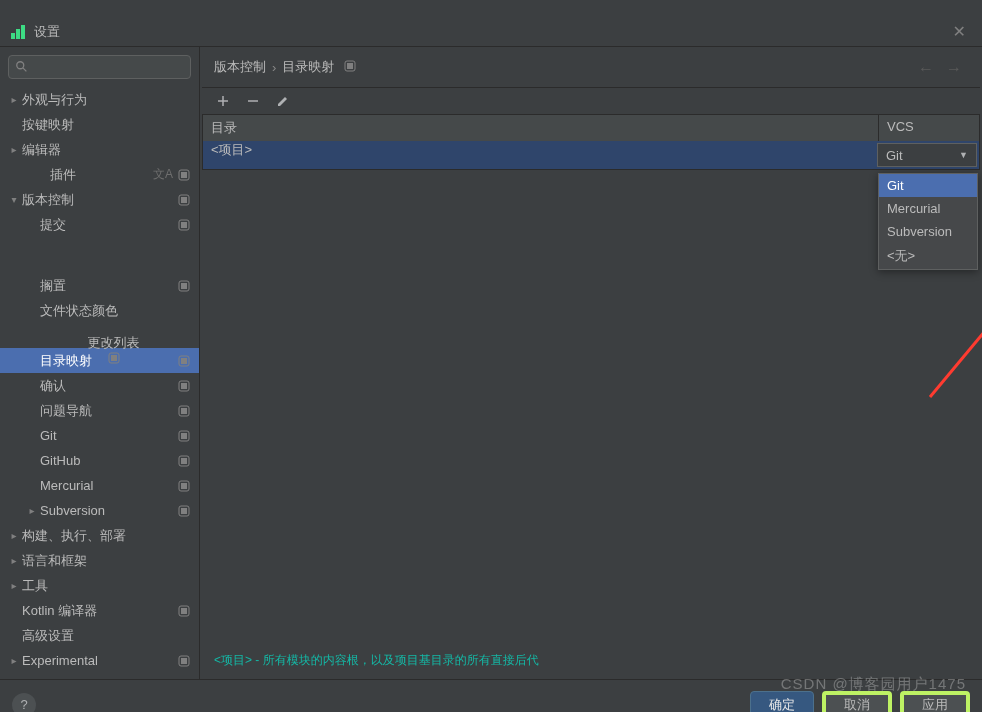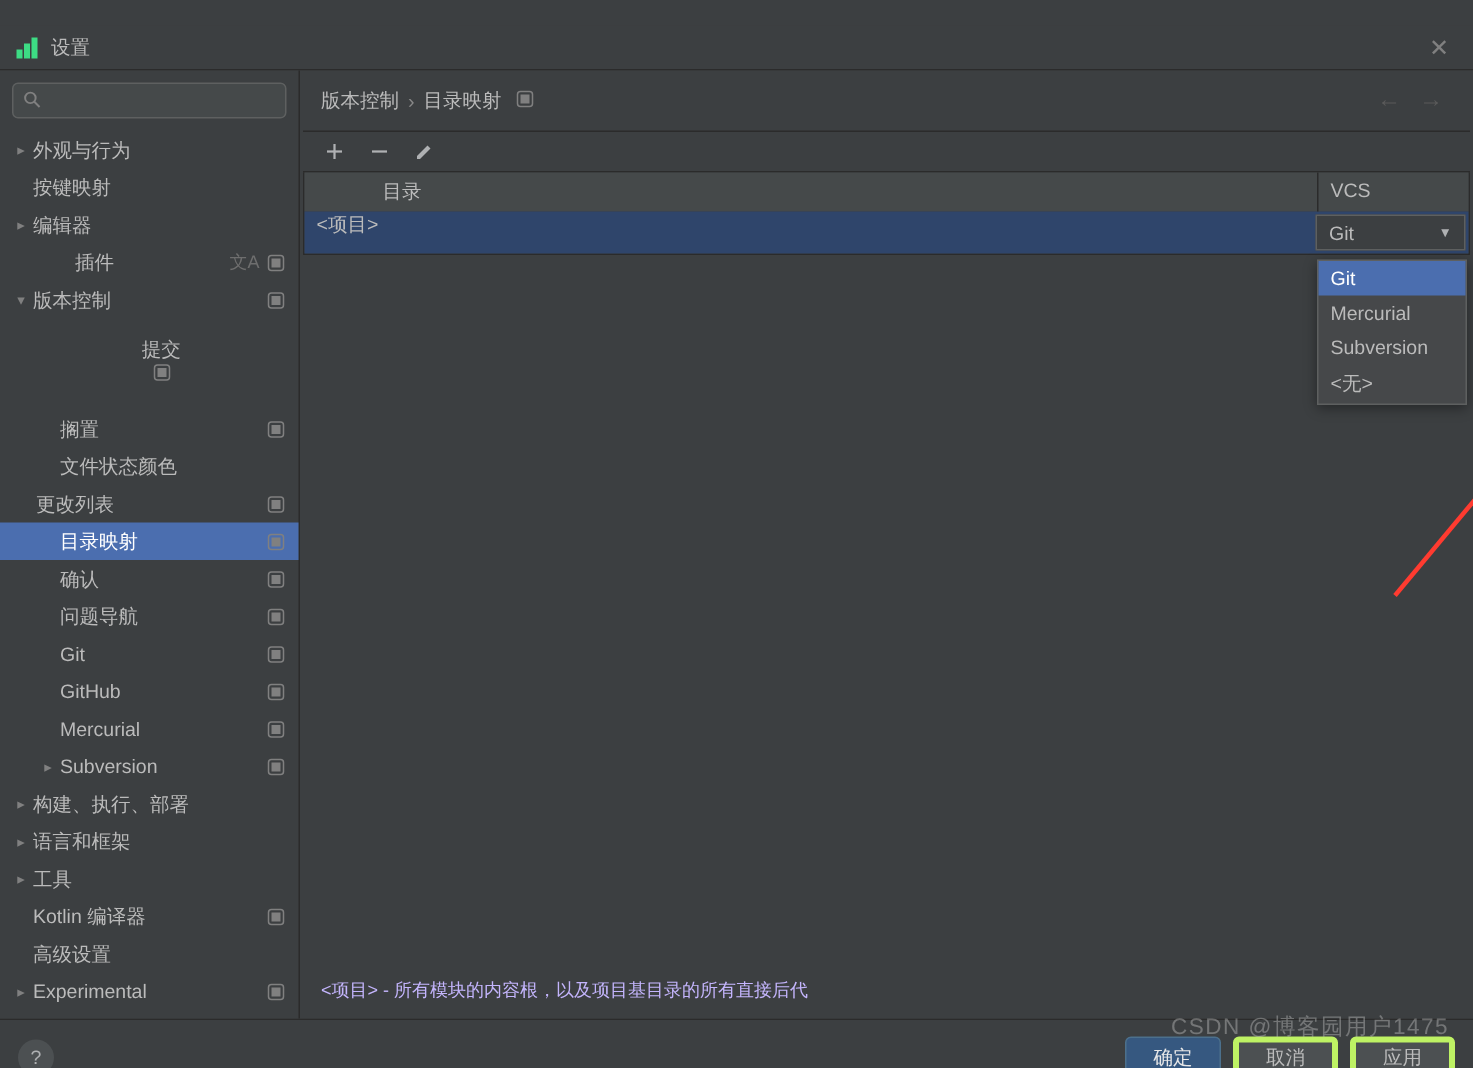--- a/index.html
+++ b/index.html
@@ -94,21 +94,21 @@
   margin: 0 2px;
   border: 1px solid #2b2b2b;
   border-top: none;
 }
 .table-head {
   display: flex;
   background: #45494a;
   height: 26px;
   color: #bbbbbb;
 }
-.th-dir { flex: 1; padding: 4px 8px; border-right: 1px solid #2b2b2b; margin-left: 44px; }
+.th-dir { flex: 1; padding: 4px 8px; border-right: 1px solid #2b2b2b; }
 .th-vcs { width: 100px; padding: 4px 8px; }
 .table-row {
   display: flex;
   height: 28px;
   background: #2f456b;
   color: #bbbbbb;
   align-items: flex-start;
 }
 .td-dir { flex: 1; padding: 0 8px; }
 .td-vcs {
@@ -135,21 +135,21 @@
   padding: 4px 8px;
   color: #bbbbbb;
   cursor: pointer;
 }
 .dropdown .opt.sel { background: #4b6eaf; color: #fff; }
 
 .hint {
   position: absolute;
   bottom: 10px;
   left: 14px;
-  color: #c4b5fd;
+  color: #14b8a6;
   font-size: 12px;
 }
 
 .footer {
   height: 50px;
   border-top: 1px solid #2b2b2b;
   display: flex; align-items: center;
   padding: 0 12px;
 }
 .footer .help {
@@ -240,21 +240,21 @@
         <div class="tree-item" style="padding-left: 6px;">
           <span class="chev">▾</span>
           <span class="label">版本控制</span>
           <span class="badge">
             <svg viewBox="0 0 12 12">
               <rect x="1" y="1" width="10" height="10" rx="2" fill="none" stroke="#808080"></rect>
               <rect x="3" y="3" width="6" height="6" fill="#808080"></rect>
             </svg>
           </span>
         </div>
-        <div class="tree-item" style="padding-left: 24px; flex-direction: column;">
+        <div class="tree-item" style="padding-left: 24px;">
           <span class="chev empty">▸</span>
           <span class="label">提交</span>
           <span class="badge">
             <svg viewBox="0 0 12 12">
               <rect x="1" y="1" width="10" height="10" rx="2" fill="none" stroke="#808080"></rect>
               <rect x="3" y="3" width="6" height="6" fill="#808080"></rect>
             </svg>
           </span>
         </div>
         <div class="tree-item" style="padding-left: 24px; margin-top: 36px;">
@@ -264,21 +264,21 @@
             <svg viewBox="0 0 12 12">
               <rect x="1" y="1" width="10" height="10" rx="2" fill="none" stroke="#808080"></rect>
               <rect x="3" y="3" width="6" height="6" fill="#808080"></rect>
             </svg>
           </span>
         </div>
         <div class="tree-item" style="padding-left: 24px;">
           <span class="chev empty">▸</span>
           <span class="label">文件状态颜色</span>
         </div>
-        <div class="tree-item" style="padding-left: 8px;">
+        <div class="tree-item" style="padding-left: 36px; flex-direction: column;">
           <span class="chev empty">▸</span>
           <span class="label">更改列表</span>
           <span class="badge">
             <svg viewBox="0 0 12 12">
               <rect x="1" y="1" width="10" height="10" rx="2" fill="none" stroke="#808080"></rect>
               <rect x="3" y="3" width="6" height="6" fill="#808080"></rect>
             </svg>
           </span>
         </div>
         <div class="tree-item selected" style="padding-left: 24px;">

